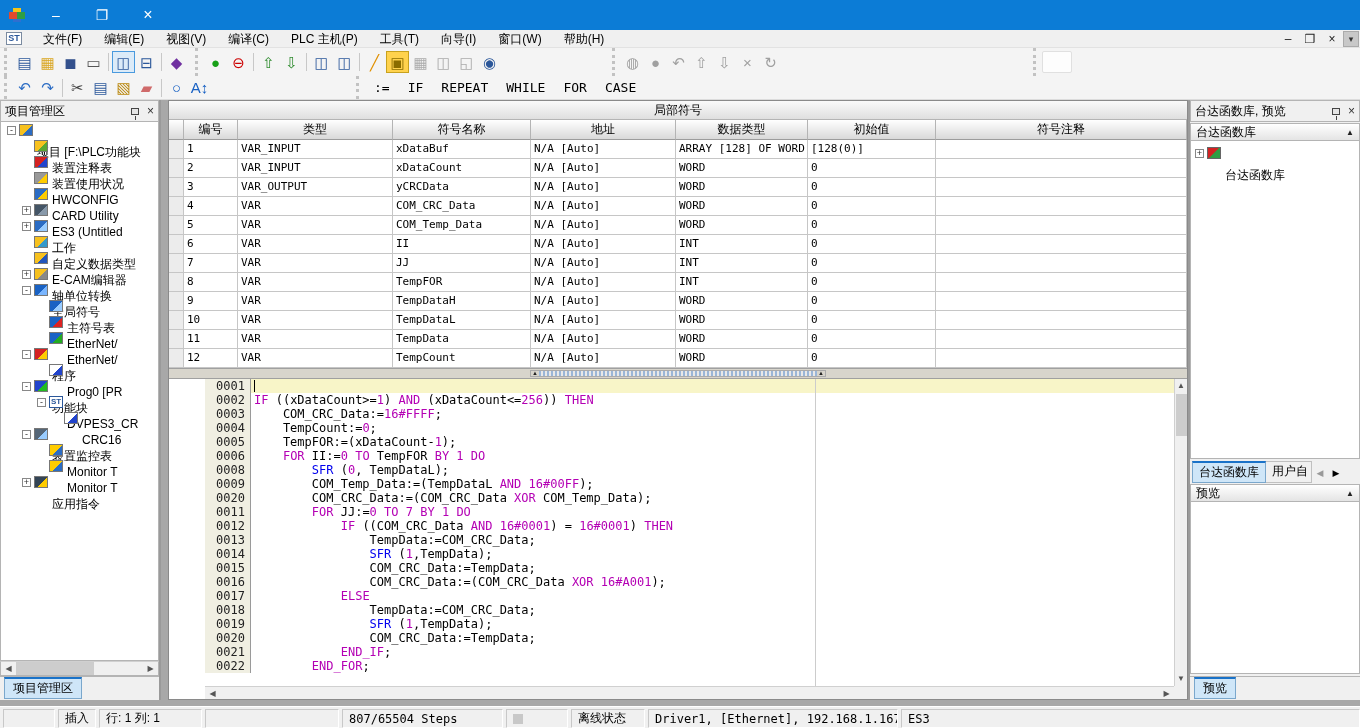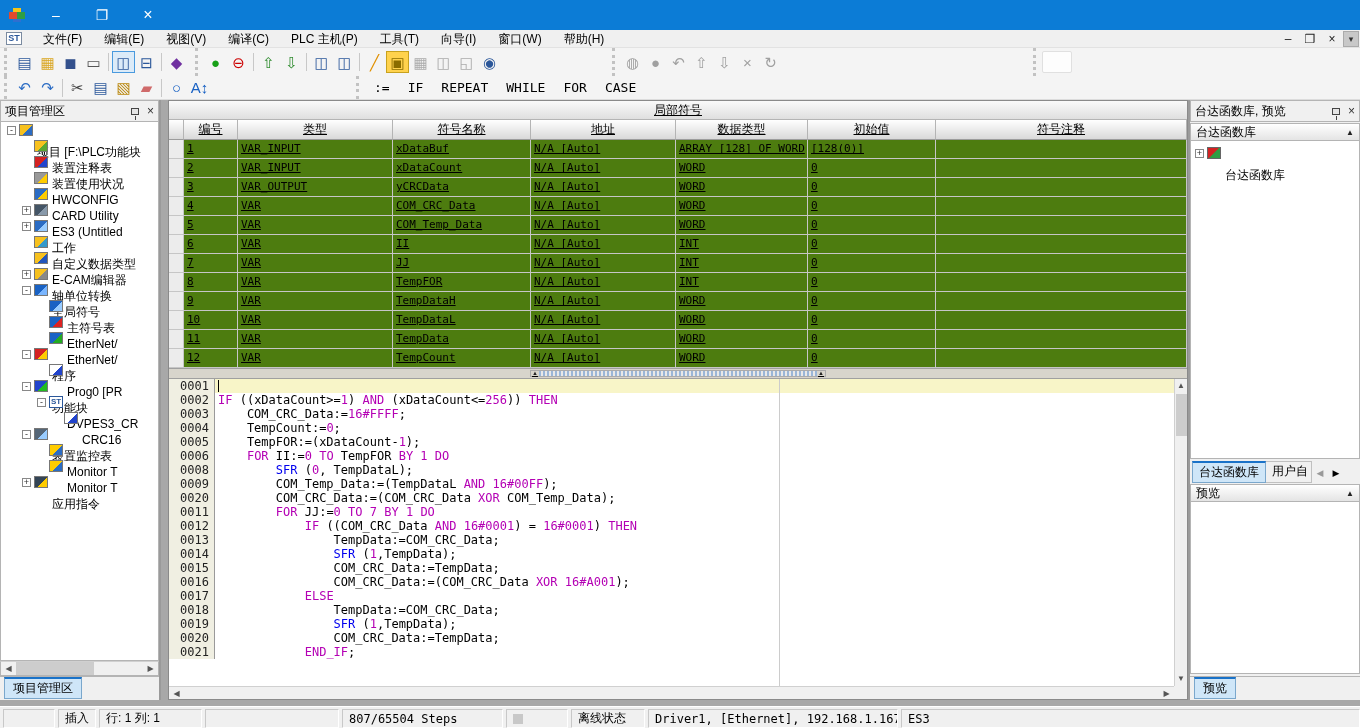--- a/index.html
+++ b/index.html
@@ -65,41 +65,41 @@
   .hscroll{height:15px;background:#f0f0f0;border:1px solid #b4b4b4;border-top:1px solid #d0d0d0;
     display:flex;align-items:center;}
   .sc-btn{width:15px;height:13px;text-align:center;font-size:8px;color:#555;line-height:13px;flex:none;}
   .sc-track{flex:1;height:13px;position:relative;background:#f0f0f0;}
   .sc-thumb{position:absolute;top:0;height:13px;background:#cdcdcd;}
   .bottom-tabs{height:24px;background:#f0f0f0;border-top:1px solid #b4b4b4;display:flex;align-items:flex-start;}
   .b-tab{margin-left:4px;height:22px;padding:0 8px;background:#cfe6f8;border:1px solid #7aa7cc;
     border-top:2px solid #1a72c8;line-height:19px;font-size:12px;}
 
   
-  .center{position:absolute;left:168px;top:100px;width:1020px;height:600px;background:#4d7c0f;
-    border:1px solid #8a8a8a;display:flex;flex-direction:column;text-decoration:underline;}
+  .center{position:absolute;left:168px;top:100px;width:1020px;height:600px;background:#ffffff;
+    border:1px solid #8a8a8a;display:flex;flex-direction:column;}
   .sym-title{height:19px;background:linear-gradient(#fafafa,#dfdfdf);border-bottom:1px solid #b4b4b4;
     text-align:center;line-height:18px;font-size:12px;}
   .sym-head,.sym-row{display:grid;grid-template-columns:15px 54px 155px 138px 145px 132px 128px 1fr;}
   .sym-head{height:20px;}
   .sym-head div{background:linear-gradient(#ffffff,#d9d9d9);border-right:1px solid #b4b4b4;
     border-bottom:1px solid #9c9c9c;text-align:center;line-height:19px;font-size:12px;}
   .sym-row{height:19px;}
   .sym-row div{border-right:1px solid #c6c6c6;border-bottom:1px solid #c6c6c6;
     font-family:"DejaVu Sans Mono","Liberation Mono",monospace;font-size:11px;line-height:18px;
     padding-left:3px;overflow:hidden;white-space:nowrap;}
   .sym-row div:first-child{background:#ececec;}
   .splitter{height:11px;background:#d8d5cc;border-top:1px solid #a0a0a0;border-bottom:1px solid #a0a0a0;
     display:flex;align-items:center;justify-content:center;}
   .split-handle{width:296px;height:7px;background:repeating-linear-gradient(90deg,#9ab6d8 0 2px,#e8e8e8 2px 4px);
     border:1px solid #aaa;display:flex;align-items:center;justify-content:space-between;
     font-size:6px;color:#222;line-height:5px;}
   .split-handle span{background:#d8d5cc;padding:0 1px;}
 
-  .code-zone{flex:1;position:relative;overflow:hidden;background:#fff;}
+  .code-zone{flex:1;position:relative;overflow:hidden;background:#fff;margin-left:36px;}
   .code-lines{position:absolute;left:0;top:0;right:13px;bottom:13px;overflow:hidden;}
   .code-line{height:14px;display:flex;white-space:pre;
     font-family:"DejaVu Sans Mono","Liberation Mono",monospace;font-size:12px;line-height:14px;}
   .ln{width:46px;flex:none;background:#f0efe2;border-right:1px solid #9a9a9a;text-align:right;
     padding-right:5px;color:#222;}
   .code-text{flex:1;padding-left:3px;position:relative;}
   .code-line.cur .code-text{background:#f8f5c8;}
   .caret{display:inline-block;width:1px;height:12px;background:#000;vertical-align:-2px;}
   .tok-k{color:#b400b4;}
   .tok-f{color:#0000ee;}
@@ -527,20 +527,21 @@
         <div class="code-line"><span class="ln">0012</span><span class="code-text"><span class="tok-p">            </span><span class="tok-k">IF</span><span class="tok-p"> ((COM_CRC_Data </span><span class="tok-k">AND</span><span class="tok-p"> </span><span class="tok-k">16#0001</span><span class="tok-p">) = </span><span class="tok-k">16#0001</span><span class="tok-p">) </span><span class="tok-k">THEN</span></span></div>
         <div class="code-line"><span class="ln">0013</span><span class="code-text"><span class="tok-p">                TempData:=COM_CRC_Data;</span></span></div>
         <div class="code-line"><span class="ln">0014</span><span class="code-text"><span class="tok-p">                </span><span class="tok-f">SFR</span><span class="tok-p"> (</span><span class="tok-k">1</span><span class="tok-p">,TempData);</span></span></div>
         <div class="code-line"><span class="ln">0015</span><span class="code-text"><span class="tok-p">                COM_CRC_Data:=TempData;</span></span></div>
         <div class="code-line"><span class="ln">0016</span><span class="code-text"><span class="tok-p">                COM_CRC_Data:=(COM_CRC_Data </span><span class="tok-k">XOR</span><span class="tok-p"> </span><span class="tok-k">16#A001</span><span class="tok-p">);</span></span></div>
         <div class="code-line"><span class="ln">0017</span><span class="code-text"><span class="tok-p">            </span><span class="tok-k">ELSE</span></span></div>
         <div class="code-line"><span class="ln">0018</span><span class="code-text"><span class="tok-p">                TempData:=COM_CRC_Data;</span></span></div>
         <div class="code-line"><span class="ln">0019</span><span class="code-text"><span class="tok-p">                </span><span class="tok-f">SFR</span><span class="tok-p"> (</span><span class="tok-k">1</span><span class="tok-p">,TempData);</span></span></div>
         <div class="code-line"><span class="ln">0020</span><span class="code-text"><span class="tok-p">                COM_CRC_Data:=TempData;</span></span></div>
         <div class="code-line"><span class="ln">0021</span><span class="code-text"><span class="tok-p">            </span><span class="tok-k">END_IF</span><span class="tok-p">;</span></span></div>
+        <div class="code-line"><span class="ln">0022</span><span class="code-text"><span class="tok-p">        </span><span class="tok-k">END_FOR</span><span class="tok-p">;</span></span></div>
       </div>
     <div class="pmargin"></div>
     <div class="vscroll">
       <span class="up">▲</span>
       <span class="vthumb"></span>
       <span class="dn">▼</span>
     </div>
     <div class="code-hscroll">
       <span class="sc-btn">◀</span>
       <span class="sc-track">

